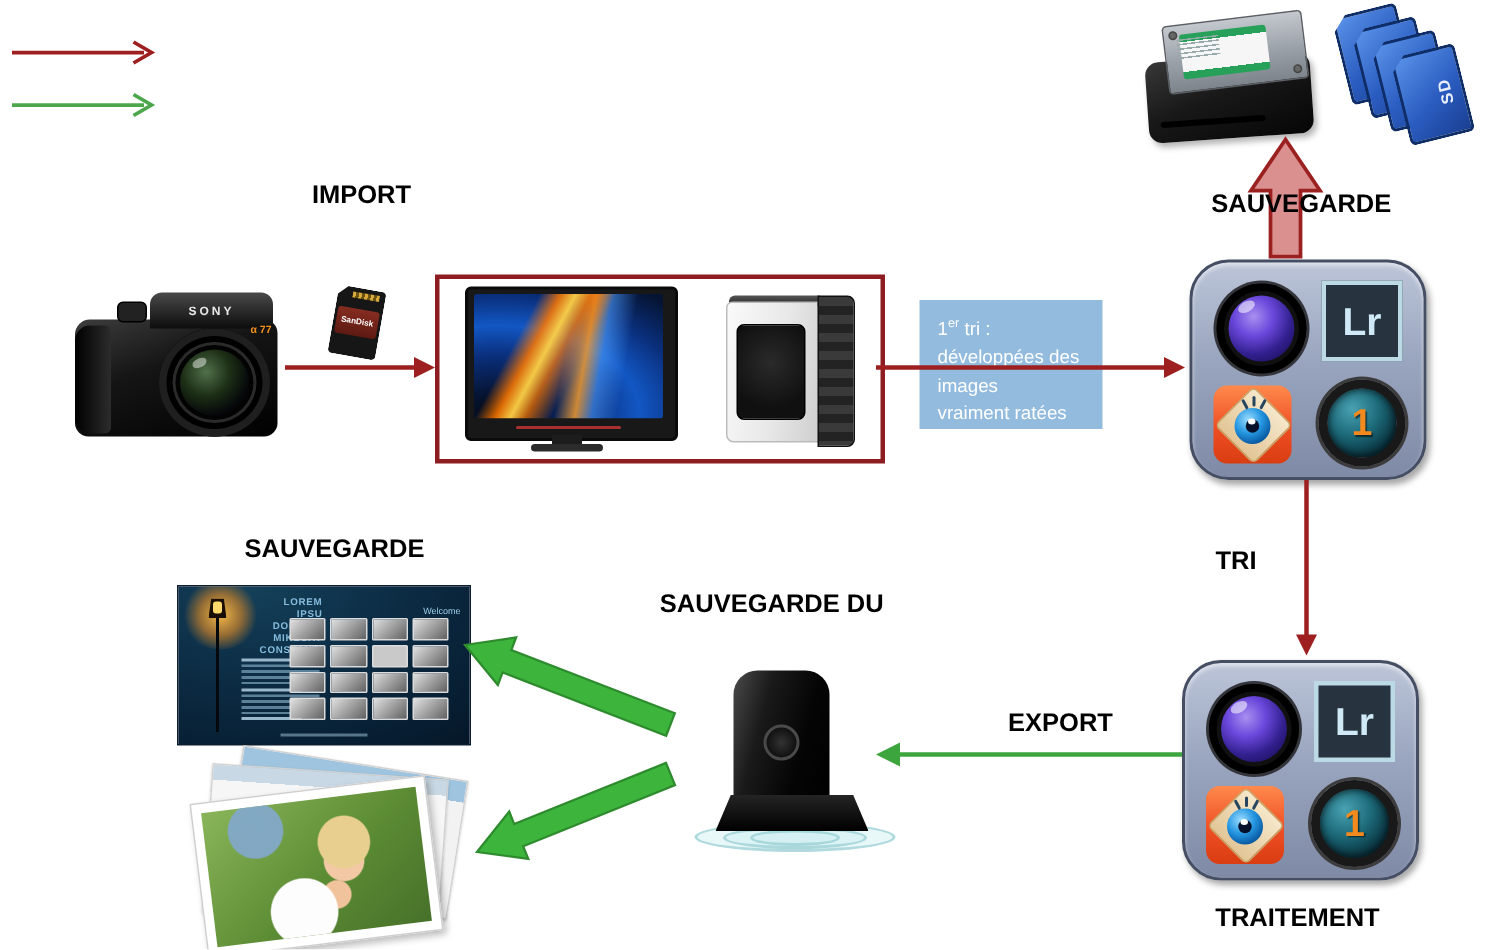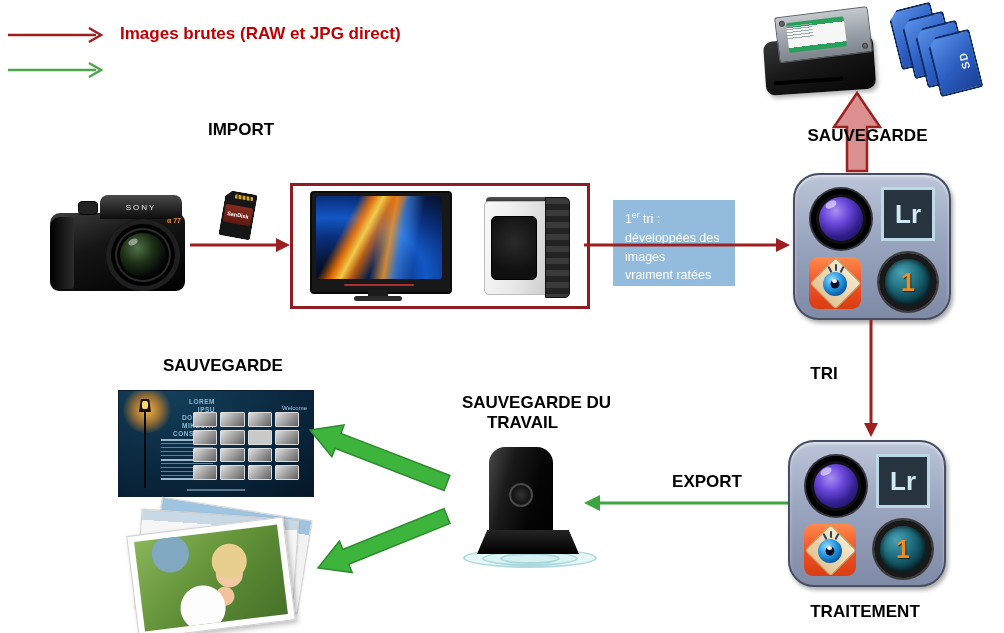--- a/index.html
+++ b/index.html
@@ -40,21 +40,21 @@
   .t-top{position:absolute;left:2px;top:0;width:62px;height:7px;background:linear-gradient(#555,#222);border-radius:4px 2px 0 0;}
 
   
   .camera{position:absolute;z-index:3;}
   .cam-body{position:absolute;left:0;top:20px;width:135px;height:78px;border-radius:10px 9px 9px 9px;
             background:linear-gradient(160deg,#3d3d3d 0%,#151515 40%,#000 100%);}
   .cam-grip{position:absolute;left:0;top:24px;width:24px;height:72px;border-radius:10px 4px 4px 10px;
             background:linear-gradient(90deg,#000 0%,#2c2c2c 100%);}
   .cam-hump{position:absolute;left:50px;top:2px;width:82px;height:24px;border-radius:8px 8px 0 0;
             background:linear-gradient(#4a4a4a,#0c0c0c);display:flex;align-items:center;justify-content:center;}
-  .cam-brand{color:#e8e8e8;font-size:8px;font-weight:400;letter-spacing:2px;}
+  .cam-brand{color:#e8e8e8;font-size:8px;font-weight:700;letter-spacing:2px;}
   .cam-dial{position:absolute;left:28px;top:8px;width:18px;height:12px;border-radius:4px;background:#222;border:1px solid #000;}
   .cam-lens{position:absolute;left:56px;top:26px;width:74px;height:72px;border-radius:50%;background:#030303;
             box-shadow:inset 0 0 0 5px #1f1f1f, inset 0 0 0 9px #000, inset 0 0 0 11px #2a2a2a;}
   .cam-glass{position:absolute;left:14px;top:14px;right:14px;bottom:14px;border-radius:50%;
              background:radial-gradient(circle at 38% 34%,#51704a 0%,#1c2e15 40%,#05070a 72%,#000 100%);}
   .cam-glint{position:absolute;left:22px;top:20px;width:10px;height:6px;border-radius:50%;background:rgba(255,255,255,.45);transform:rotate(-25deg);}
   .cam-model{position:absolute;right:4px;top:24px;color:#f2901e;font-size:7px;font-weight:700;}
 
   
   .sd-small{position:absolute;z-index:3;transform:rotate(10deg);background:#161616;border-radius:3px;
@@ -195,30 +195,28 @@
 
     <g>
       <line x1="788" y1="503" x2="598" y2="503" stroke="#3DA53D" stroke-width="3"></line>
       <polygon points="584,503 600,495 600,511" fill="#3DA53D"></polygon>
     </g>
 
     <polygon points="449.9,475.5 340.9,433.4 344.1,425 310,430 331.9,456.7 335.1,448.3 444.1,490.5" fill="#3DB53D" stroke="#2E8B2E" stroke-width="1.5"></polygon>
     <polygon points="444,508.6 342.8,549.4 339.5,541 318,568 352.2,572.6 348.8,564.2 450,523.4" fill="#3DB53D" stroke="#2E8B2E" stroke-width="1.5"></polygon>
   </svg>
 
-  <div class="legend-text" style="left:120px;top:24px;color:#C00000;">Images brutes (RAW et JPG direct)</div>
 
   <div class="stage-label" style="left:196px;top:120px;width:90px;">IMPORT</div>
   <div class="stage-label" style="left:805px;top:126px;width:125px;">SAUVEGARDE</div>
   <div class="stage-label" style="left:798px;top:364px;width:52px;">TRI</div>
   <div class="stage-label" style="left:795px;top:602px;width:140px;">TRAITEMENT</div>
   <div class="stage-label" style="left:643px;top:472px;width:80px;margin-left:24px;">EXPORT</div>
   <div class="stage-label" style="left:163px;top:356px;width:105px;">SAUVEGARDE</div>
-  <div class="stage-label" style="left:459px;top:393px;width:155px;">SAUVEGARDE DU</div>
-  <div class="stage-label" style="left:445px;top:413px;width:155px;">TRAVAIL</div>
+  <div class="stage-label" style="left:437px;top:393px;width:155px;">SAUVEGARDE DU</div>
 
   <div class="bluebox" style="left:613px;top:200px;width:122px;height:86px;">
     <span>1</span><sup>er</sup><span> tri :</span>
     <div>développées des</div>
     <div>images</div>
     <div>vraiment ratées</div>
   </div>
 
   <div class="red-frame" style="left:290px;top:183px;width:294px;height:120px;"></div>
   <div class="mon-bezel" style="left:310px;top:191px;width:138px;height:99px;"></div>

